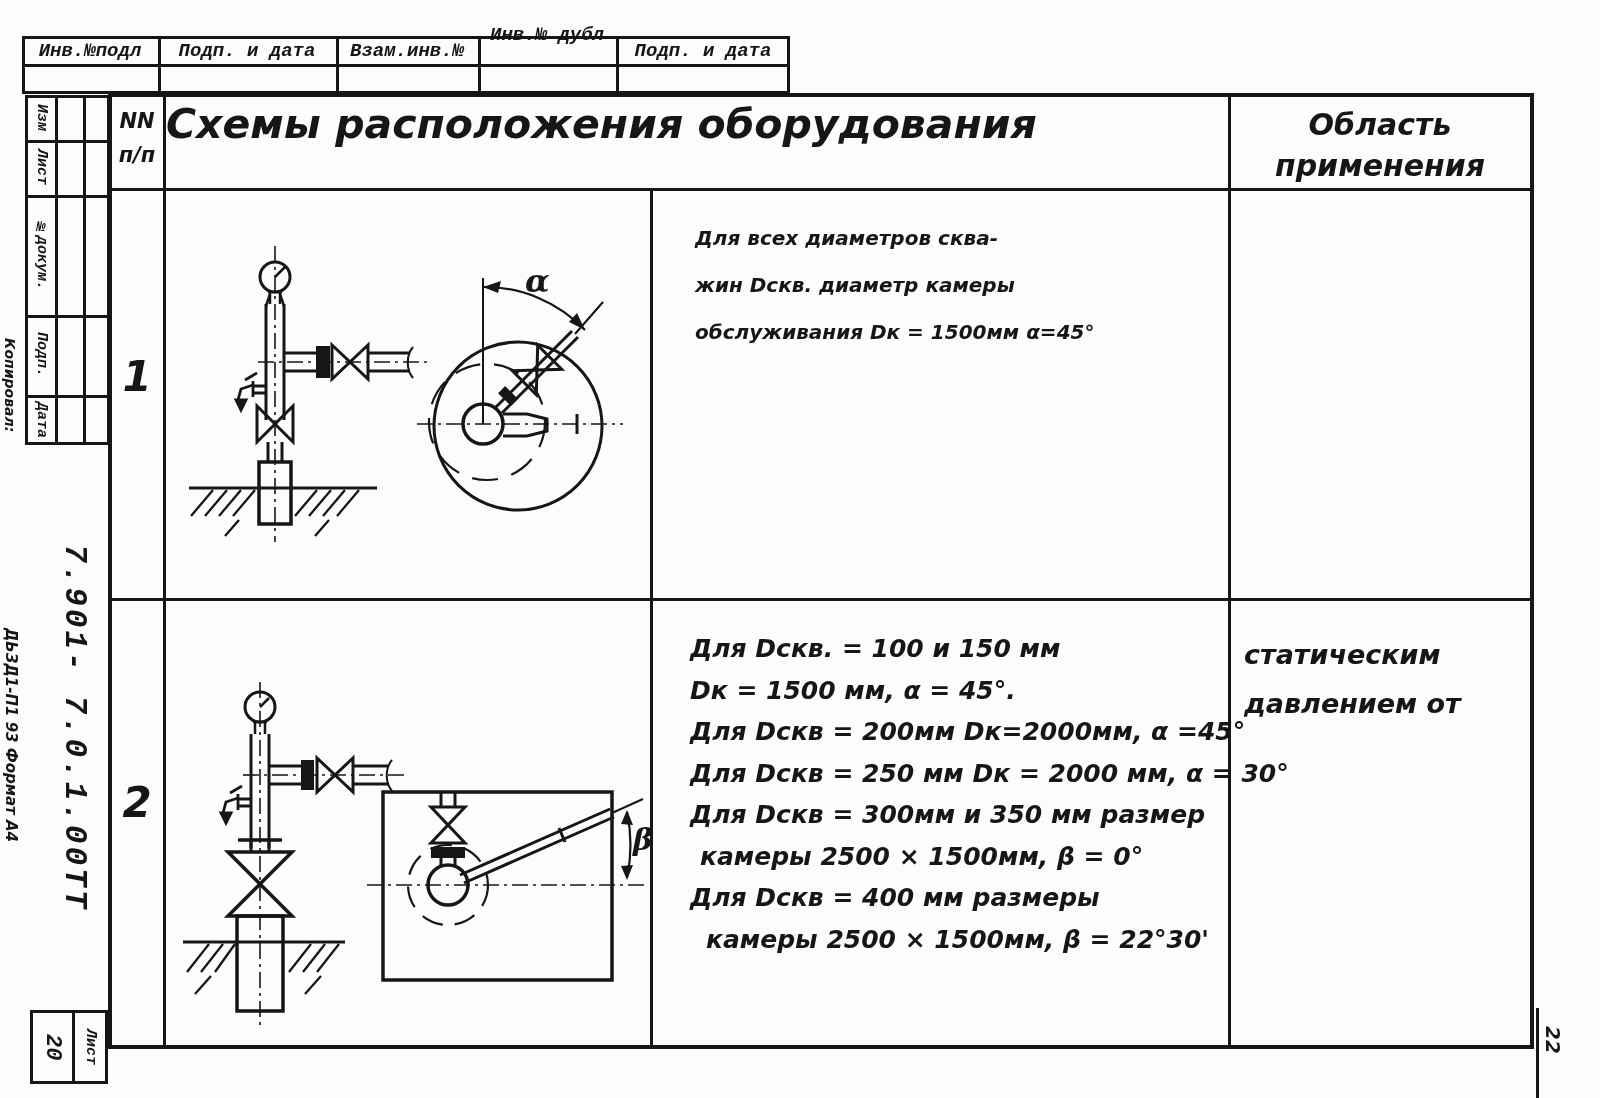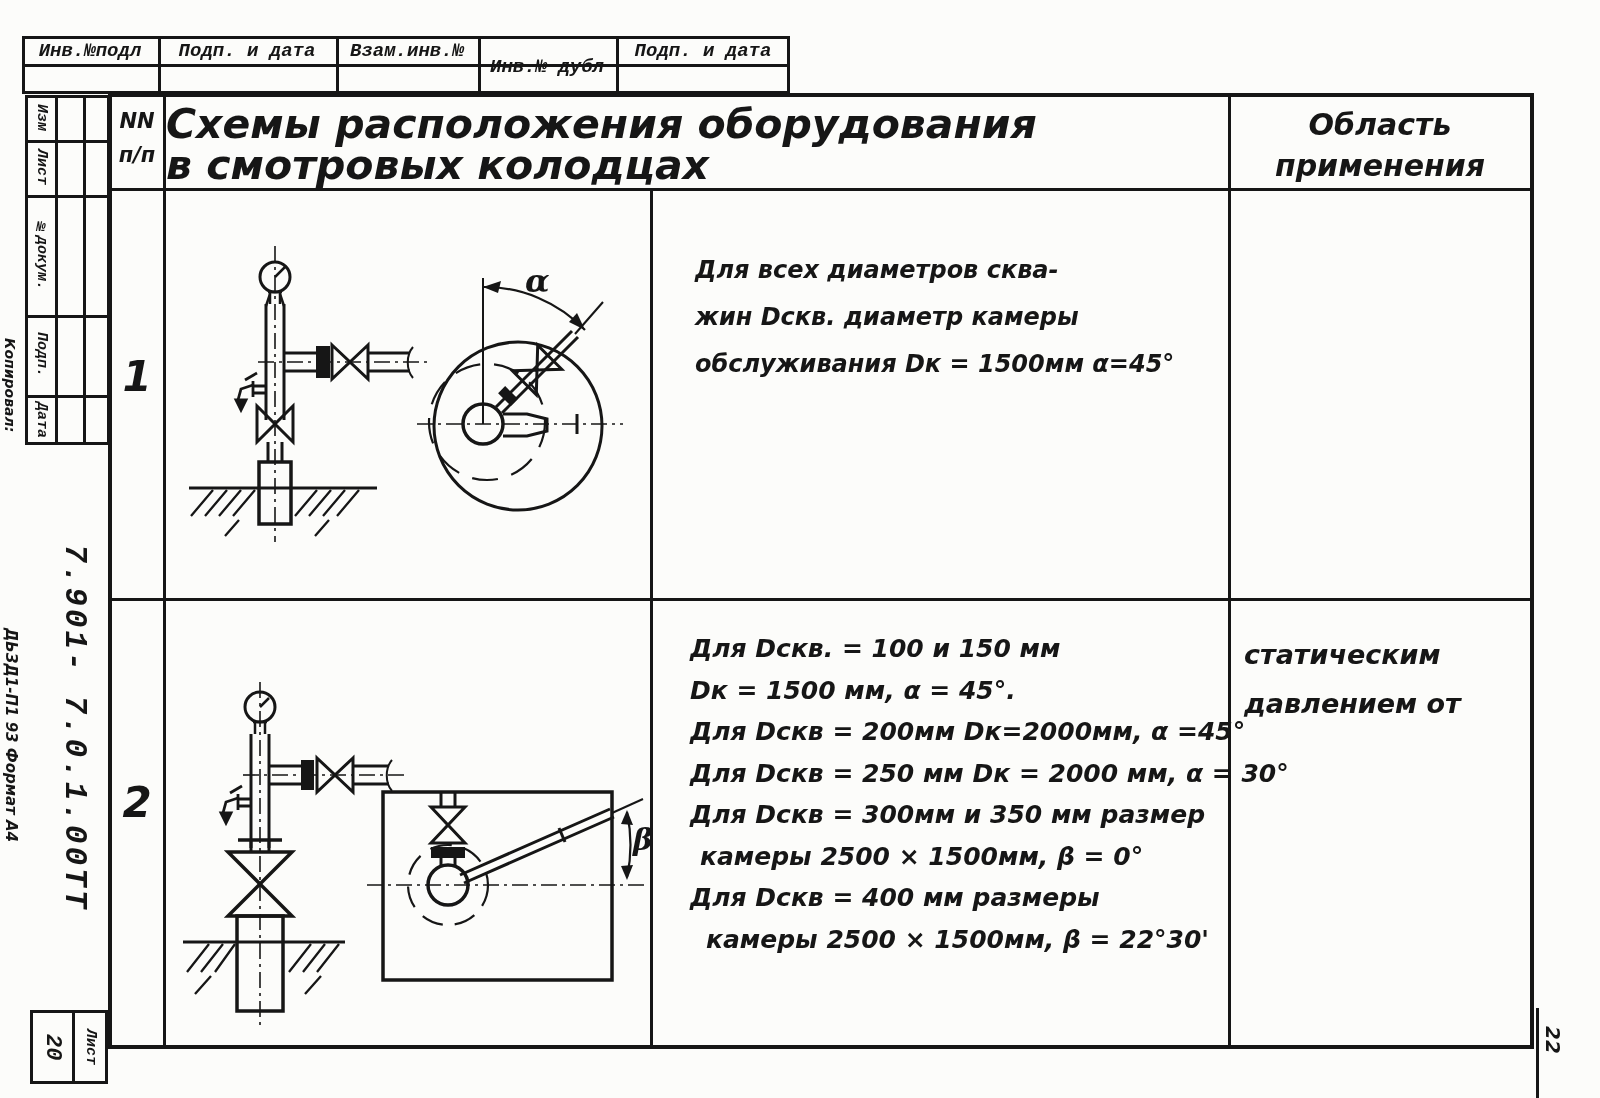--- a/index.html
+++ b/index.html
@@ -23,21 +23,21 @@
 
   <div class="frame" style="left:22px;top:36px;width:768px;height:58px;"></div>
   <div class="hl" style="left:24px;top:64px;width:764px;"></div>
   <div class="vl" style="left:158px;top:38px;height:54px;"></div>
   <div class="vl" style="left:336px;top:38px;height:54px;"></div>
   <div class="vl" style="left:478px;top:38px;height:54px;"></div>
   <div class="vl" style="left:616px;top:38px;height:54px;"></div>
   <div class="abs hw center" style="left:24px;top:38px;width:132px;height:26px;font-size:19px;">Инв.№подл</div>
   <div class="abs hw center" style="left:160px;top:38px;width:174px;height:26px;font-size:19px;">Подп. и дата</div>
   <div class="abs hw center" style="left:338px;top:38px;width:138px;height:26px;font-size:19px;">Взам.инв.№</div>
-  <div class="abs hw center" style="left:480px;top:54px;width:134px;height:26px;font-size:19px;">Инв.№ дубл</div>
+  <div class="abs hw center" style="left:480px;top:22px;width:134px;height:26px;font-size:19px;">Инв.№ дубл</div>
   <div class="abs hw center" style="left:618px;top:38px;width:170px;height:26px;font-size:19px;">Подп. и дата</div>
 
   <div class="frame" style="left:25px;top:95px;width:85px;height:350px;"></div>
   <div class="vl" style="left:55px;top:97px;height:346px;"></div>
   <div class="vl" style="left:83px;top:97px;height:346px;"></div>
   <div class="hl" style="left:27px;top:140px;width:81px;"></div>
   <div class="hl" style="left:27px;top:195px;width:81px;"></div>
   <div class="hl" style="left:27px;top:315px;width:81px;"></div>
   <div class="hl" style="left:27px;top:395px;width:81px;"></div>
   <div class="abs hw center vtext" style="left:27px;top:98px;width:28px;height:40px;font-size:15px;">Изм</div>
@@ -67,21 +67,20 @@
   <div class="vl" style="left:1228px;top:97px;height:948px;"></div>
   <div class="hl" style="left:112px;top:188px;width:1418px;"></div>
   <div class="hl" style="left:112px;top:598px;width:1418px;"></div>
 
   <div class="abs hw" style="left:110px;top:104px;width:54px;text-align:center;font-size:21px;line-height:34px;">
     <div class="tline">NN</div>
     <div class="tline">п/п</div>
   </div>
   <div class="abs hw" style="left:166px;top:104px;width:1060px;font-size:41px;line-height:41px;">
     <div class="tline">Схемы расположения оборудования</div>
-    <div class="tline">в смотровых колодцах</div>
   </div>
   <div class="abs hw" style="left:1230px;top:104px;width:300px;text-align:center;font-size:30px;line-height:41px;">
     <div class="tline">Область</div>
     <div class="tline">применения</div>
   </div>
 
   <div class="abs hw" style="left:110px;top:352px;width:54px;text-align:center;font-size:42px;">1</div>
   <div class="abs hw" style="left:110px;top:778px;width:54px;text-align:center;font-size:42px;">2</div>
 
   <svg class="abs" style="left:165px;top:190px;" width="485" height="408" viewBox="0 0 485 408">
@@ -222,21 +221,21 @@
       <line x1="447" y1="213" x2="478" y2="199" stroke-width="2"></line>
       <line x1="394" y1="228" x2="400" y2="242" stroke-width="3"></line>
 
       <path d="M462 212 Q469 246 462 277" stroke-width="2.2"></path>
       <path d="M462 210 L456 224 L468 225 Z" fill="#161616" stroke="none"></path>
       <path d="M462 280 L456 266 L468 265 Z" fill="#161616" stroke="none"></path>
     </g>
     <text x="468" y="250" font-size="30">β</text>
   </svg>
 
-  <div class="abs hw" style="left:695px;top:215px;width:525px;font-size:24px;line-height:47px;margin-top:32px;">
+  <div class="abs hw" style="left:695px;top:215px;width:525px;font-size:20px;line-height:47px;">
     <div class="tline">Для всех диаметров сква-</div>
     <div class="tline">жин Dскв. диаметр камеры</div>
     <div class="tline">обслуживания Dк = 1500мм  α=45°</div>
   </div>
 
   <div class="abs hw" style="left:690px;top:628px;width:540px;font-size:25px;line-height:41.5px;">
     <div class="tline">Для Dскв. = 100 и 150 мм</div>
     <div class="tline">Dк = 1500 мм,  α = 45°.</div>
     <div class="tline">Для Dскв = 200мм Dк=2000мм, α =45°</div>
     <div class="tline">Для Dскв = 250 мм Dк = 2000 мм, α = 30°</div>

